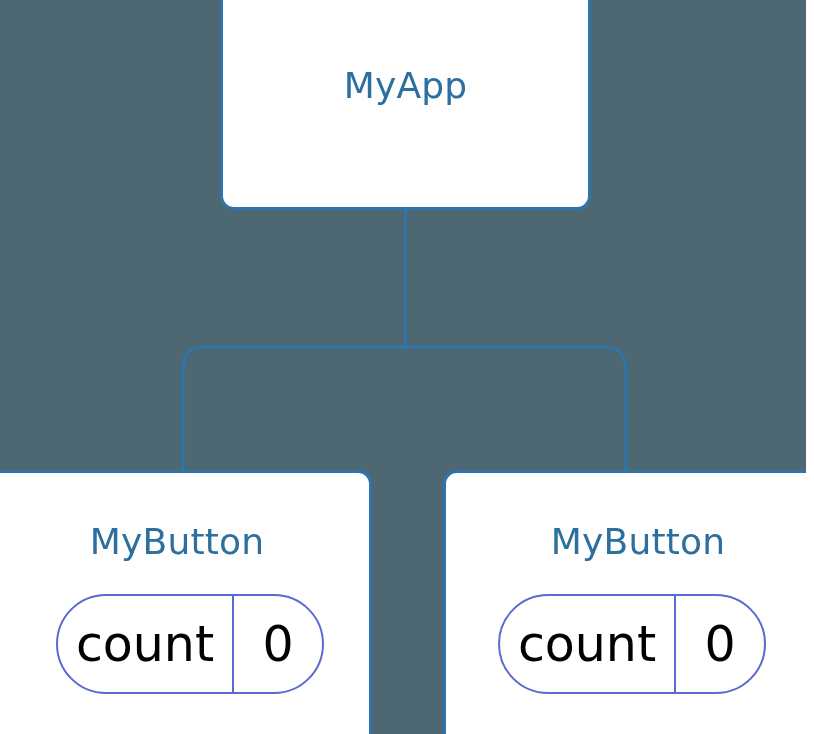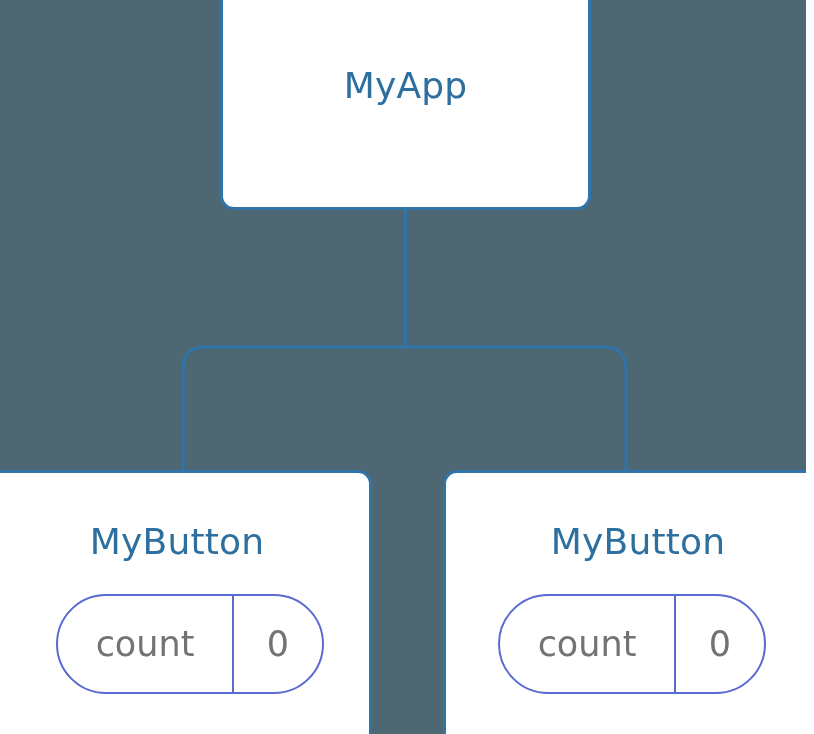--- a/index.html
+++ b/index.html
@@ -90,22 +90,22 @@
   #node-child-right .state-pill {
     left: 52px;
     top: 121px;
     width: 268px;
   }
   .pill-key,
   .pill-value {
     display: flex;
     align-items: center;
     justify-content: center;
-    color: #737373;
-    font-size: 35px;
+    color: #000000;
+    font-size: 49px;
     font-weight: 400;
     white-space: nowrap;
   }
   .pill-key {
     flex: 0 0 174px;
   }
   .pill-value {
     flex: 1 1 auto;
     border-left: 2px solid #5b6ad0;
   }

